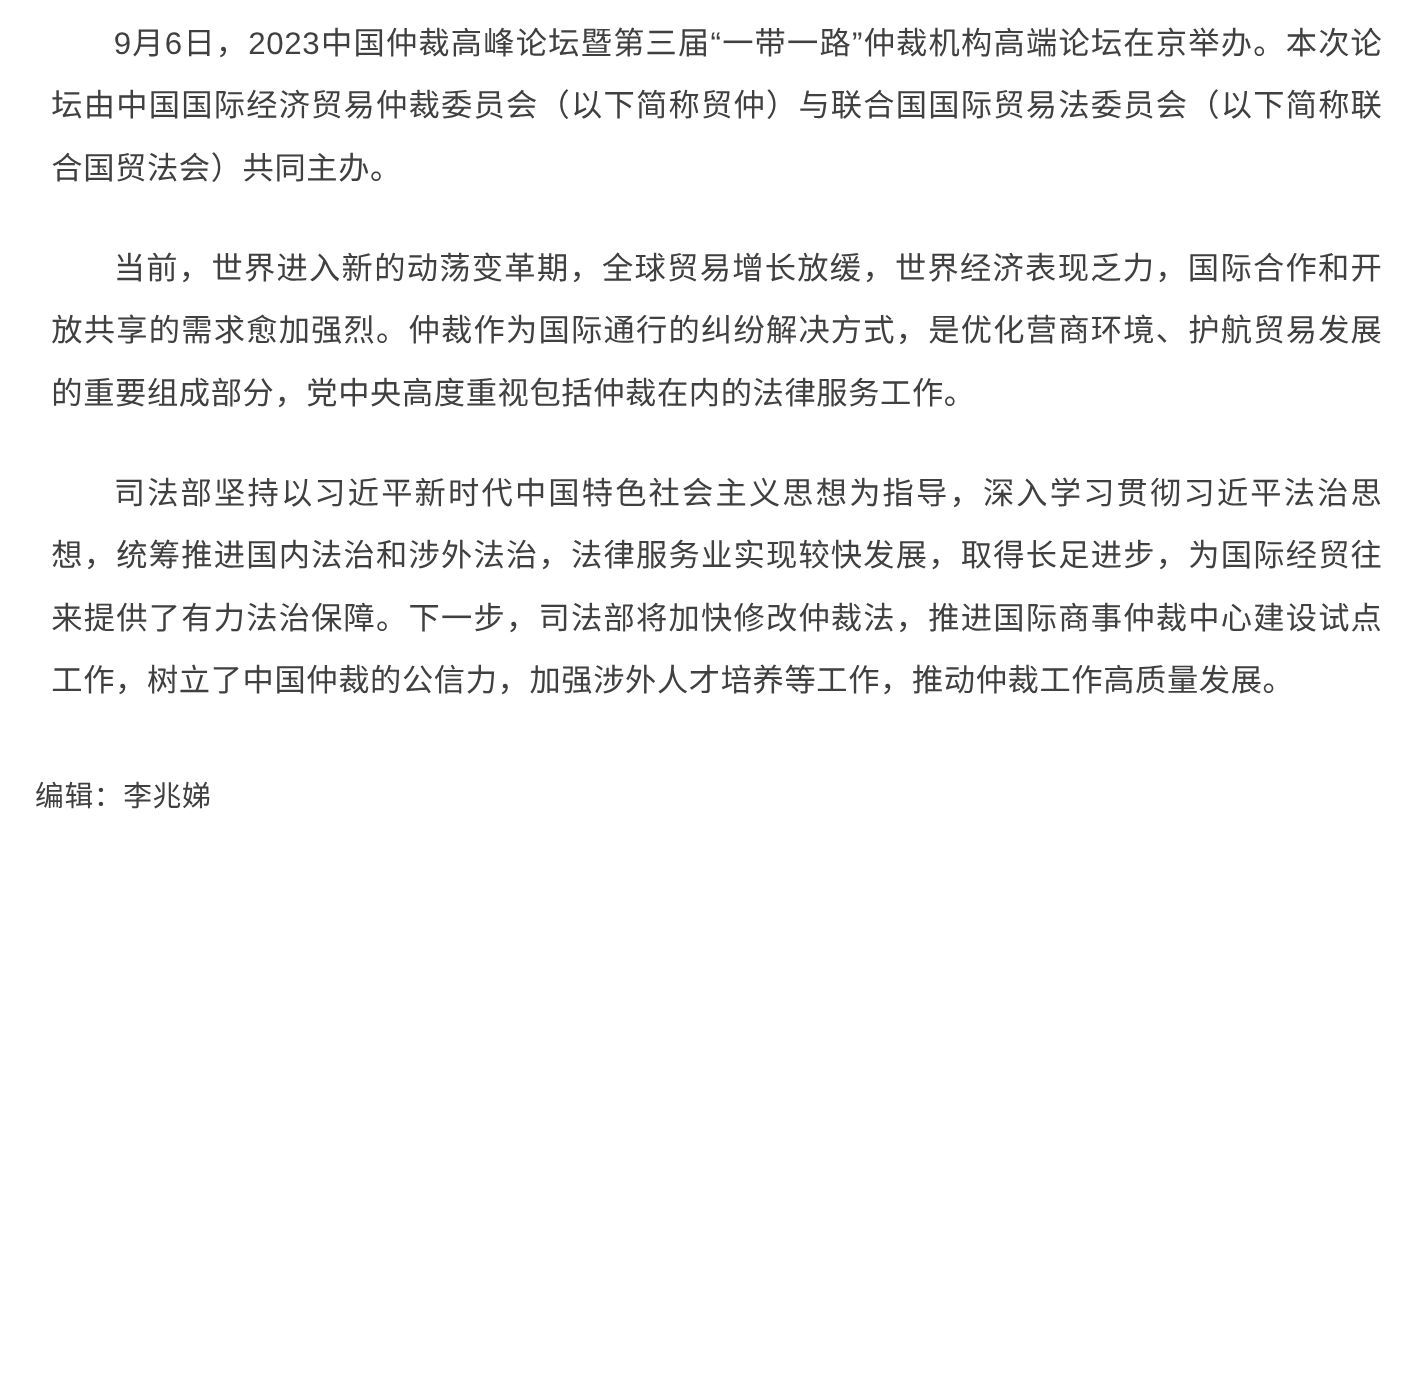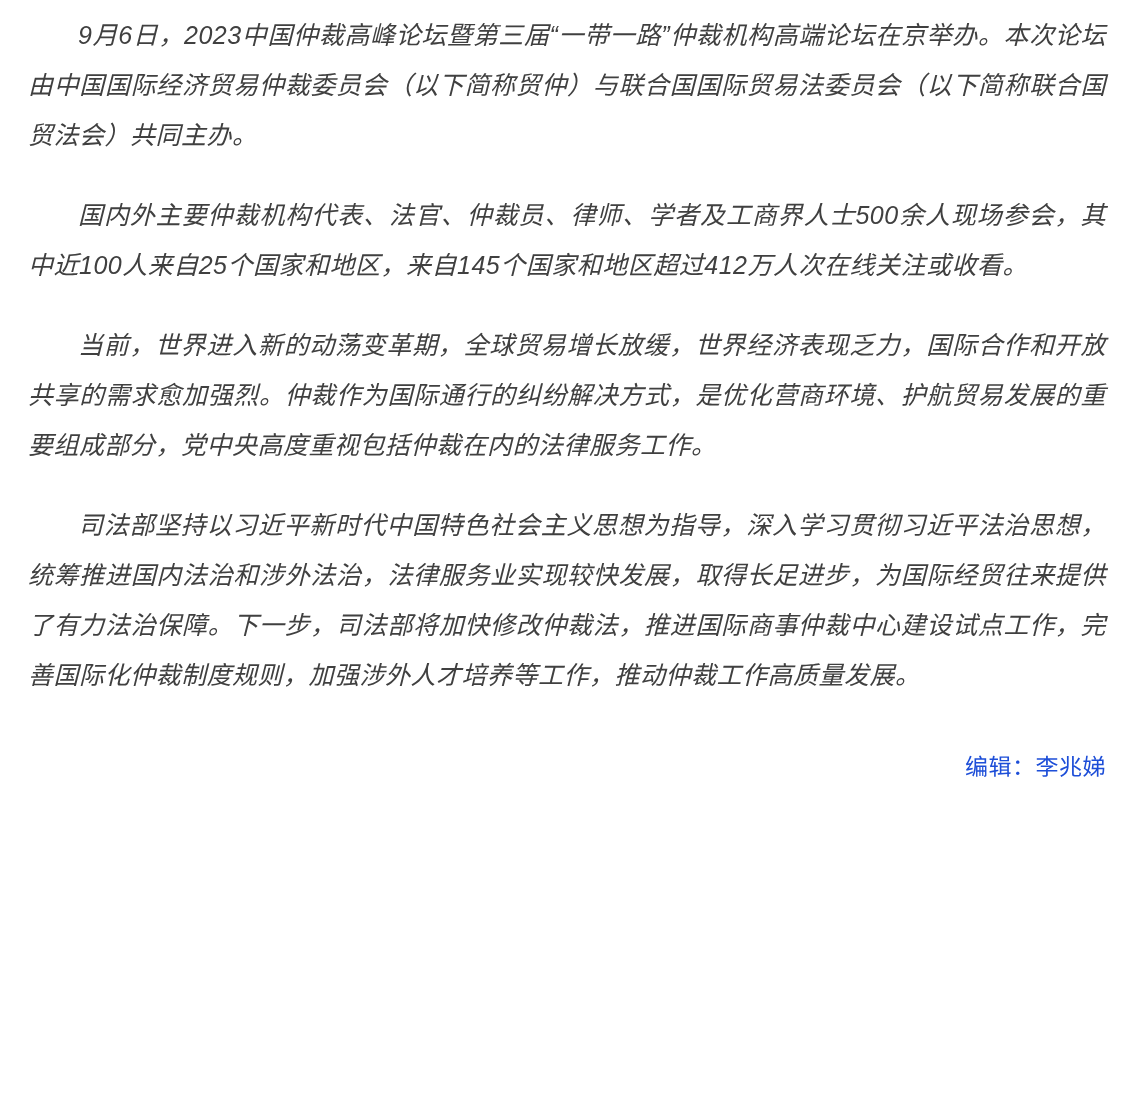--- a/index.html
+++ b/index.html
@@ -13,34 +13,31 @@
     min-height: 1108px;
     padding: 10px 30px 20px 28px;
     font-family: "Liberation Sans", "DejaVu Sans", sans-serif;
     font-size: 25px;
     line-height: 50px;
     color: #404040;
     text-align: justify;
     letter-spacing: 0.5px;
   }
   .article p {
-    margin: 0 0 30px 0;
+    margin: 0 0 30px 13px;
     text-indent: 2em;
-    font-style: italic;
   }
   .editor-line {
     margin-top: 42px;
-    text-align: right;
     text-indent: 0;
     font-size: 23px;
-    color: #1d4ed8;
+    color: #404040;
   }
 </style>
 </head>
 <body>
 
 <div class="article">
   <p>9月6日，2023中国仲裁高峰论坛暨第三届“一带一路”仲裁机构高端论坛在京举办。本次论坛由中国国际经济贸易仲裁委员会（以下简称贸仲）与联合国国际贸易法委员会（以下简称联合国贸法会）共同主办。</p>
-  <p>国内外主要仲裁机构代表、法官、仲裁员、律师、学者及工商界人士500余人现场参会，其中近100人来自25个国家和地区，来自145个国家和地区超过412万人次在线关注或收看。</p>
   <p>当前，世界进入新的动荡变革期，全球贸易增长放缓，世界经济表现乏力，国际合作和开放共享的需求愈加强烈。仲裁作为国际通行的纠纷解决方式，是优化营商环境、护航贸易发展的重要组成部分，党中央高度重视包括仲裁在内的法律服务工作。</p>
-  <p>司法部坚持以习近平新时代中国特色社会主义思想为指导，深入学习贯彻习近平法治思想，统筹推进国内法治和涉外法治，法律服务业实现较快发展，取得长足进步，为国际经贸往来提供了有力法治保障。下一步，司法部将加快修改仲裁法，推进国际商事仲裁中心建设试点工作，完善国际化仲裁制度规则，加强涉外人才培养等工作，推动仲裁工作高质量发展。</p>
+  <p>司法部坚持以习近平新时代中国特色社会主义思想为指导，深入学习贯彻习近平法治思想，统筹推进国内法治和涉外法治，法律服务业实现较快发展，取得长足进步，为国际经贸往来提供了有力法治保障。下一步，司法部将加快修改仲裁法，推进国际商事仲裁中心建设试点工作，树立了中国仲裁的公信力，加强涉外人才培养等工作，推动仲裁工作高质量发展。</p>
   <div class="editor-line">编辑：李兆娣</div>
 </div>
 
 </body></html>

